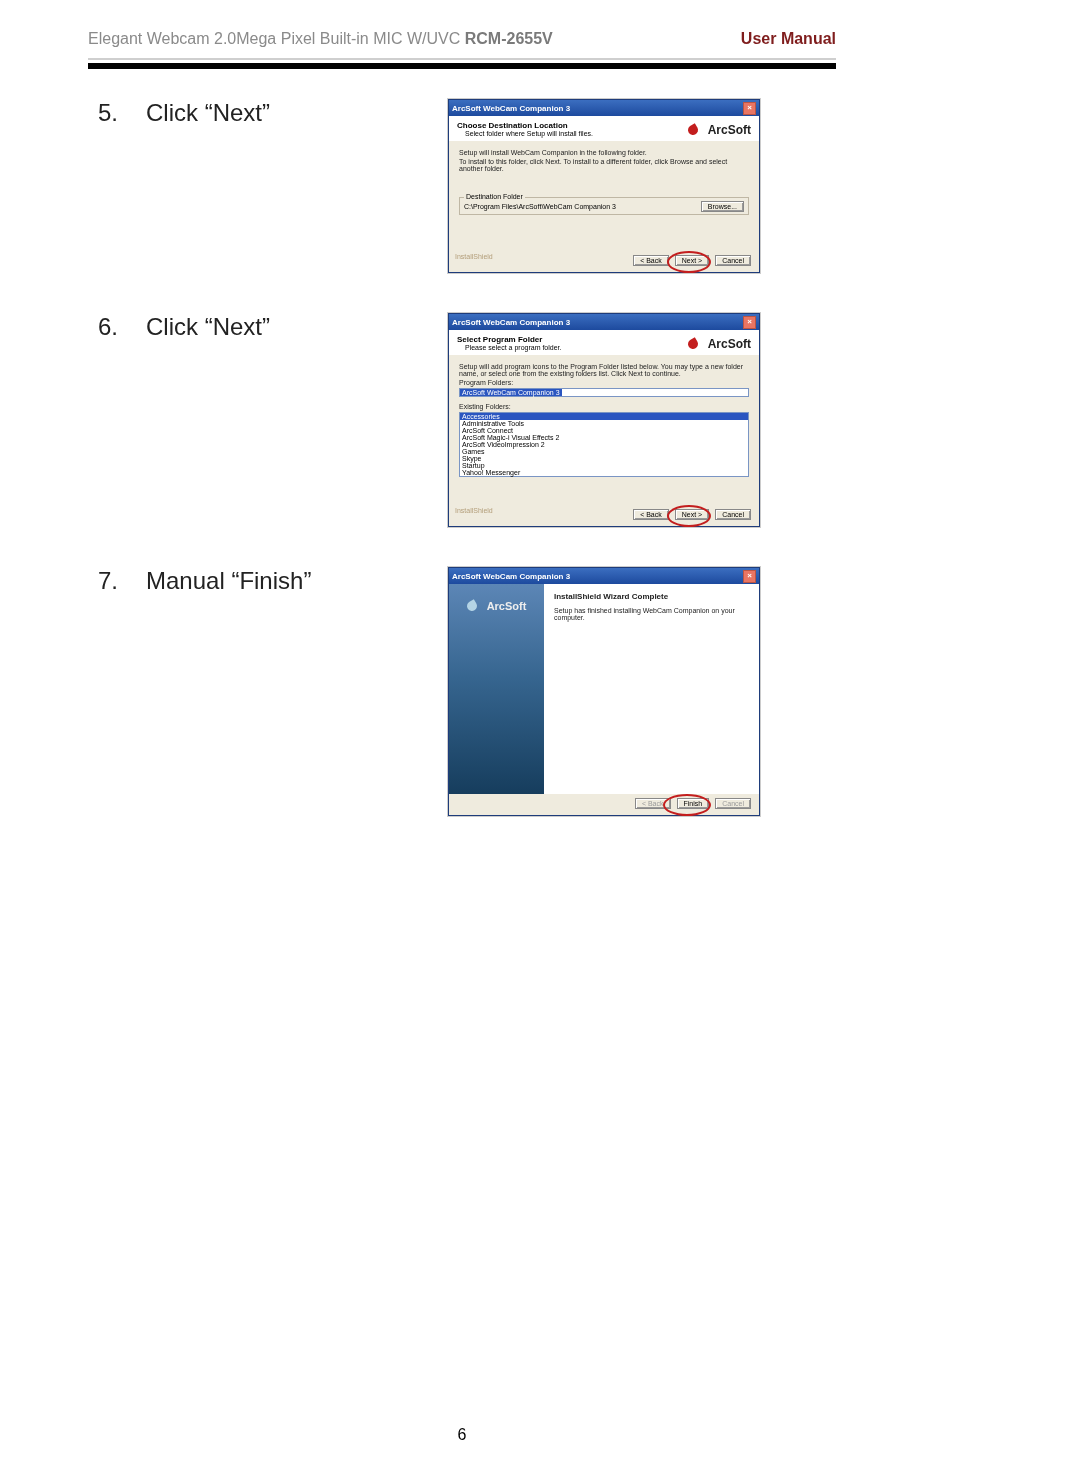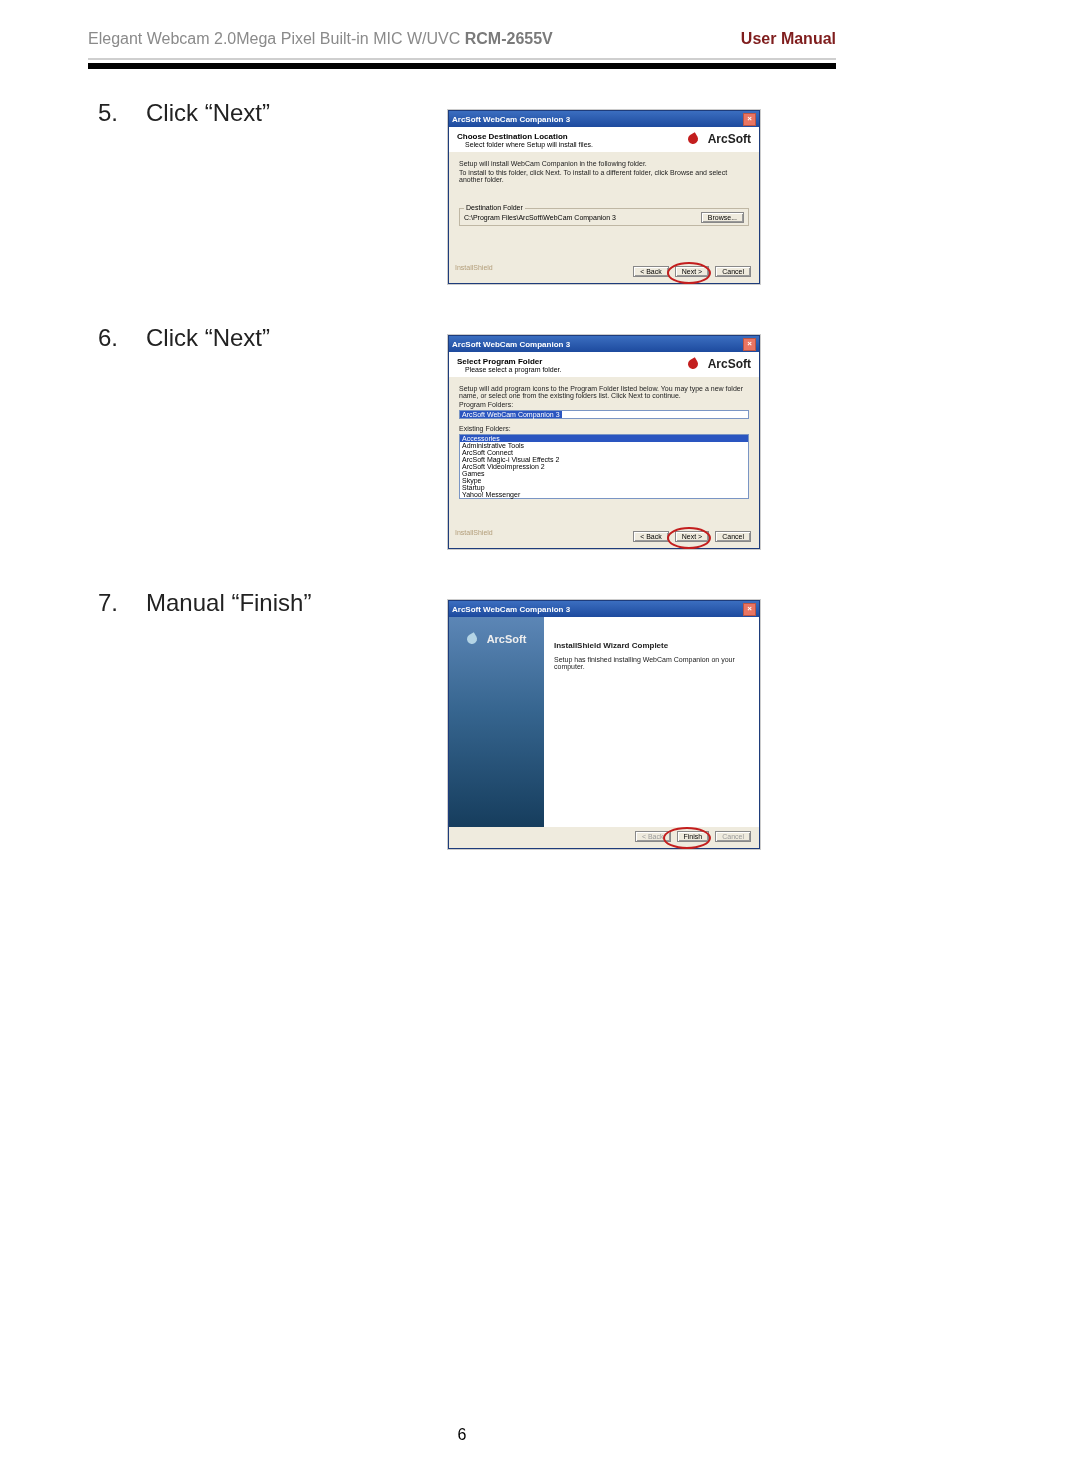--- a/index.html
+++ b/index.html
@@ -44,21 +44,20 @@
   }
   .step-num { width:30px; text-align:right;}
   .installer {
     flex:0 0 auto;
     width:310px;
     border:1px solid #1e3c7b;
     background:#efebde;
     font-size:7px;
     color:#000;
     box-shadow:0 0 0 1px #ccc;
-    margin-top:11px;
   }
   .titlebar {
     height:16px;
     background:linear-gradient(#3b6ec0,#1d4a9e);
     display:flex;
     align-items:center;
     justify-content:space-between;
     padding:0 3px;
     color:#fff;
     font-size:8px;
@@ -71,21 +70,21 @@
     color:#fff;
     font-size:8px;
     line-height:9px;
     text-align:center;
   }
   .section-head {
     background:#fff;
     padding:5px 8px 4px 8px;
     display:flex;
     justify-content:space-between;
-    align-items:flex-start;
+    align-items:flex-end;
   }
   .section-head .txt b{font-size:8px;display:block;}
   .section-head .txt span{font-size:7px;display:block;padding-left:8px;}
   .logo {
     font-size:12px;font-weight:bold;color:#222;
     display:flex;align-items:center;gap:10px;
   }
   .logo .mark{
     width:10px;height:10px;background:#c31e1e;border-radius:50% 0 50% 50%;
     transform:rotate(-30deg);
@@ -141,21 +140,21 @@
   .finish-body{display:flex;height:210px;}
   .finish-left{
     flex:0 0 95px;
     background:linear-gradient(#5c86b6 0%, #36658f 45%, #163d5d 100%);
     display:flex;align-items:flex-start;justify-content:center;
     padding-top:16px;
   }
   .finish-left .logo{color:#eee;font-size:11px;}
   .finish-left .logo .mark{background:#b4d4e5;}
   .finish-right{
-    flex:1;background:#fff;padding:24px 10px;font-size:7px;color:#222;
+    flex:1;background:#fff;padding:8px 10px;font-size:7px;color:#222;
   }
   .finish-right b{font-size:8px;display:block;margin-bottom:6px;}
   .footer-row.finish .ring{width:44px;height:18px;}
   .page-num{
     position:absolute;bottom:28px;left:0;right:0;text-align:center;
     font-size:16px;color:#000;
   }
 </style>
 </head>
 <body>

